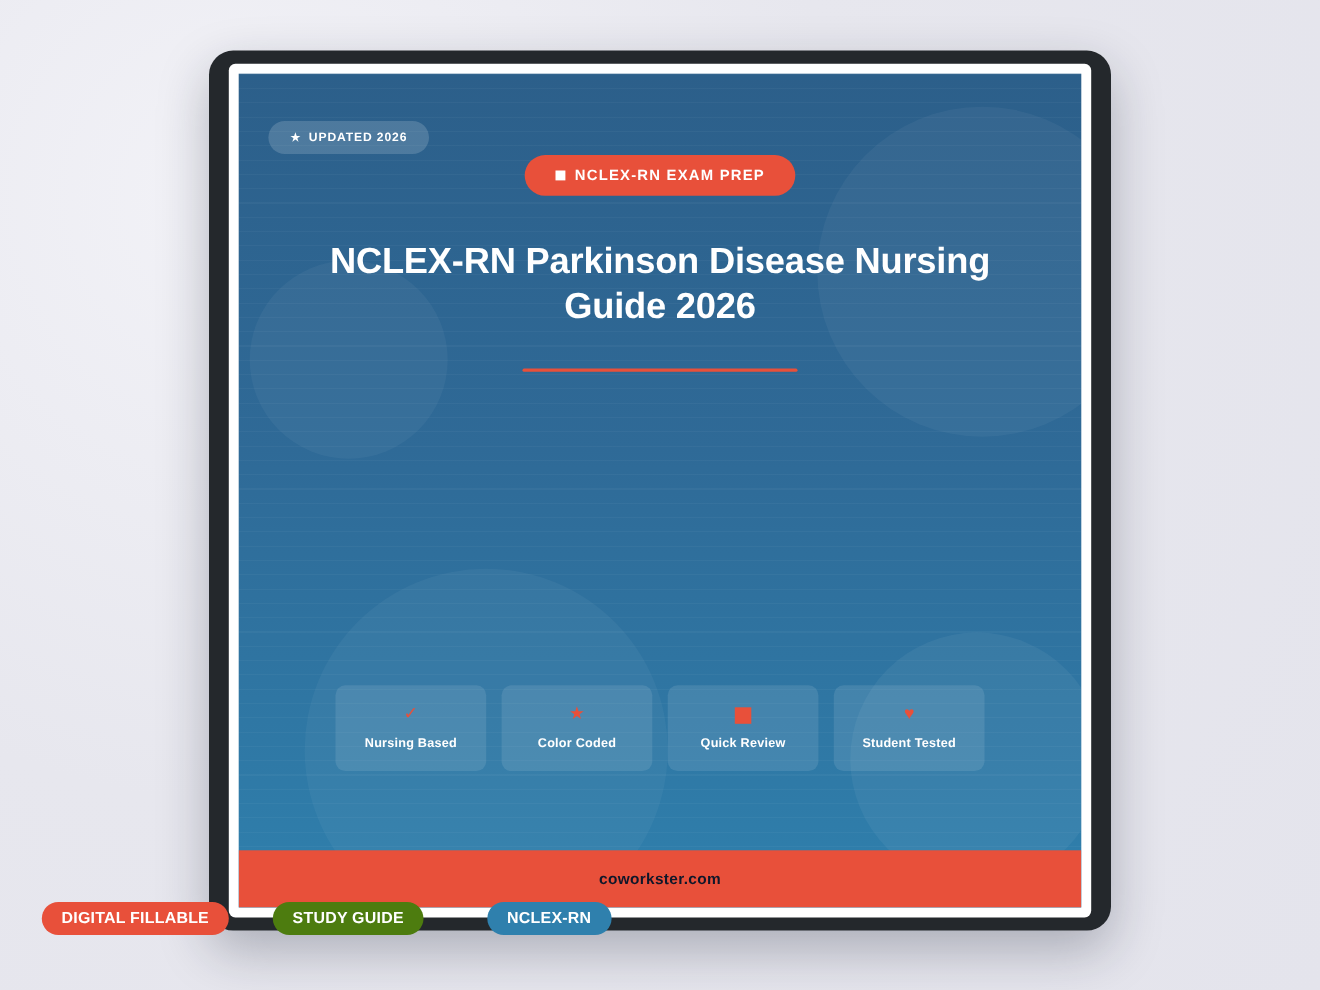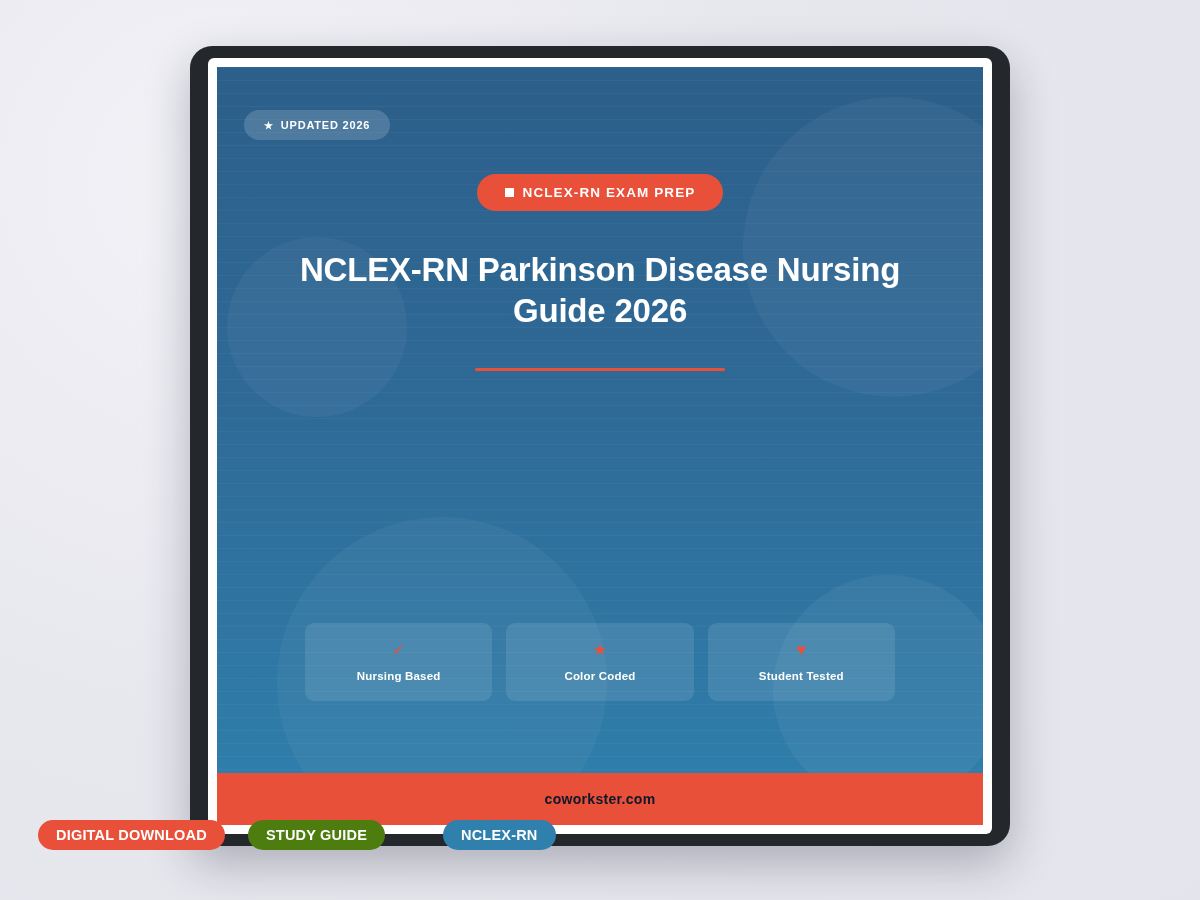--- a/index.html
+++ b/index.html
@@ -100,21 +100,21 @@
     left: 0;
     right: 0;
     top: 0;
     text-align: center;
   }
 
   .exam-badge {
     display: inline-flex;
     align-items: center;
     gap: 9px;
-    margin-top: 107px;
+    margin-top: 74px;
     background: #e8503a;
     color: #ffffff;
     font-size: 13.5px;
     font-weight: bold;
     letter-spacing: 1.1px;
     padding: 11px 28px;
     border-radius: 20px;
   }
   .exam-badge .sq {
     width: 9px;
@@ -292,28 +292,34 @@
       <div class="features">
         <div class="feature">
           <span class="ficon">✓</span>
           <span class="flabel">Nursing Based</span>
         </div>
         <div class="feature">
           <span class="ficon">★</span>
           <span class="flabel">Color Coded</span>
         </div>
         <div class="feature">
+          <span class="ficon">
+              <span class="sq"></span>
+            </span>
+          <span class="flabel">Quick Review</span>
+        </div>
+        <div class="feature">
           <span class="ficon">♥</span>
           <span class="flabel">Student Tested</span>
         </div>
       </div>
 
       <div class="poster-footer">
         <span class="site">coworkster.com</span>
       </div>
     </div>
 
   </div>
 </div>
 
-<div class="tag tag-download">DIGITAL DOWNLOAD</div>
+<div class="tag tag-download">DIGITAL FILLABLE</div>
 <div class="tag tag-study">STUDY GUIDE</div>
 <div class="tag tag-nclex">NCLEX-RN</div>
 
 </body></html>

